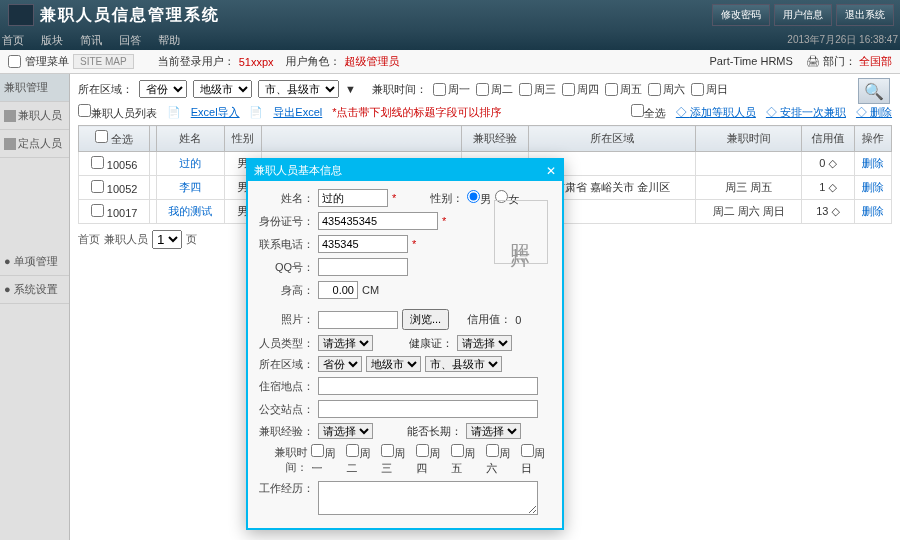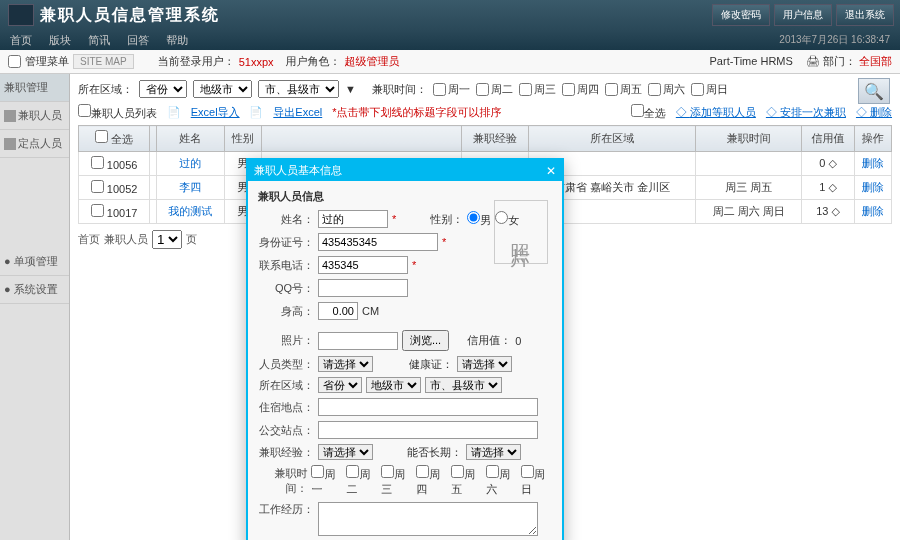--- a/index.html
+++ b/index.html
@@ -1,20 +1,20 @@
 <!DOCTYPE html>
 <html><head>
 <meta charset="utf-8">
 <style>
 *{box-sizing:border-box;margin:0;padding:0;font-family:"Microsoft YaHei",SimSun,Arial,sans-serif;}
 body{background:#e8e8e8;font-size:12px;color:#333;width:900px;height:540px;overflow:hidden;position:relative;}
 .titlebar{background:linear-gradient(#3a5a6a,#2a4858);height:30px;display:flex;align-items:center;padding:0 8px;color:#fff;}
 .titlebar .logo{width:26px;height:22px;background:#1a3040;margin-right:6px;border:1px solid #556;}
 .titlebar .title{font-size:16px;font-weight:bold;letter-spacing:2px;}
-.menubar{background:linear-gradient(#2a4858,#1a3848);height:20px;display:flex;align-items:center;padding:0 10px;color:#ccc;font-size:11px;justify-content:space-between;}
+.menubar{background:linear-gradient(#2a4858,#1a3848);height:20px;display:flex;align-items:center;padding:0 2px;color:#ccc;font-size:11px;justify-content:space-between;}
 .menubar .left span{margin-right:14px;cursor:pointer;}
 .menubar .right{font-size:10px;color:#aaa;}
 .topright{position:absolute;top:4px;right:6px;display:flex;gap:4px;}
 .topright .btn{background:linear-gradient(#4a6a7a,#2a4858);color:#fff;font-size:10px;padding:3px 8px;border:1px solid #556;cursor:pointer;}
 .infobar{background:#f8f8f8;height:24px;border-bottom:1px solid #ccc;display:flex;align-items:center;padding:0 8px;font-size:11px;justify-content:space-between;}
 .infobar .left{display:flex;align-items:center;gap:4px;}
 .infobar .chip{background:#eee;border:1px solid #ccc;padding:1px 6px;font-size:10px;color:#888;}
 .red{color:#c00;}
 .blue{color:#06c;}
 .main{display:flex;height:466px;}
@@ -226,21 +226,20 @@
     </div>
   </div>
 </div>
 
 <div class="modal">
   <div class="mtitle">
     <span>兼职人员基本信息</span>
     <span class="x">✕</span>
   </div>
   <div class="mbody">
-    <div class="sub">兼职人员信息</div>
     <div class="photo">照片</div>
 
     <div class="row">
         <span class="lbl">姓名：</span>
         <input type="text" style="width: 70px;" value="过的">
         <span class="star">*</span>
       <span style="margin-left:30px">性别：</span>
       <label><input type="radio" checked="" style=""><span>男</span></label>
       <label><input type="radio" style=""><span>女</span></label>
     </div>

